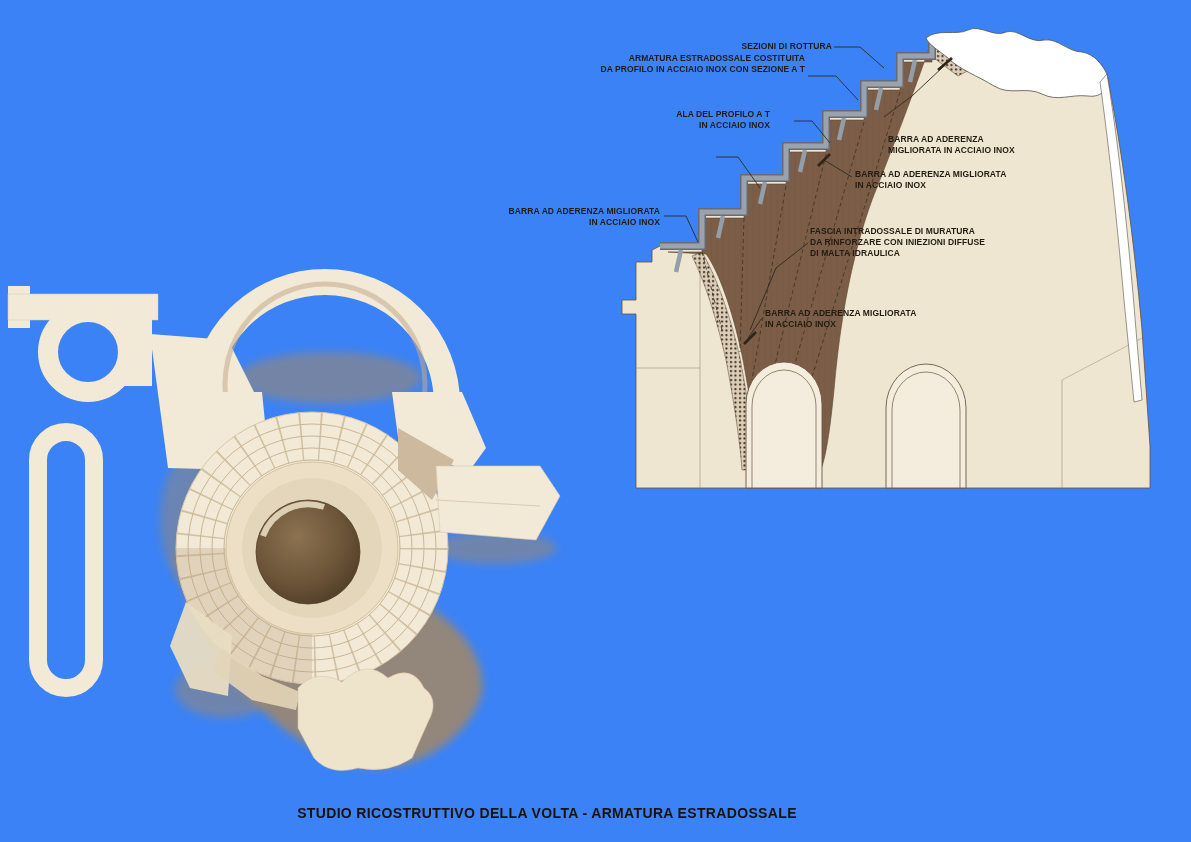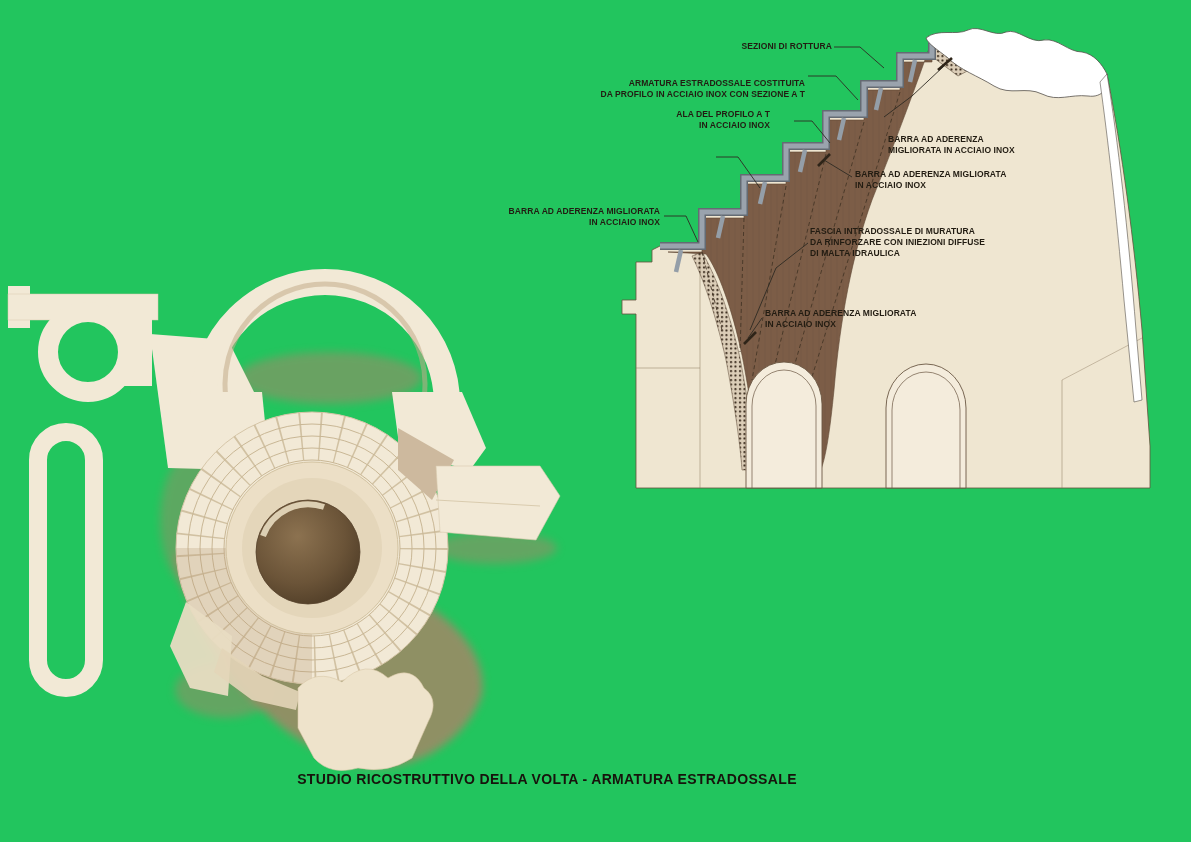--- a/index.html
+++ b/index.html
@@ -1,36 +1,36 @@
 <!DOCTYPE html>
 <html><head>
 <meta charset="utf-8">
 <style>
   html,body{margin:0;padding:0;}
   .canvas{
     position:relative;
     width:1191px;height:842px;
-    background:#22c55e;
+    background:#3b82f6;
     overflow:hidden;
     font-family:"Liberation Sans", sans-serif;
   }
   .canvas svg{position:absolute;left:0;top:0;}
   .ann{
     position:absolute;
     font-size:8.5px;
     font-weight:bold;
     line-height:1.32;
     color:#221c12;
     white-space:pre-line;
     letter-spacing:0.1px;
   }
   .ann.r{text-align:right;}
   .sheet-title{
     position:absolute;
-    left:0;top:771px;width:1094px;
+    left:0;top:805px;width:1094px;
     text-align:center;
     font-size:14px;
     font-weight:bold;
     letter-spacing:0.35px;
     color:#17130c;
   }
 </style>
 </head>
 <body>
 
@@ -178,21 +178,21 @@
         <polyline points="716,157 738,157 760,188"></polyline>
         <polyline points="852,177 824,160"></polyline>
         <polyline points="664,216 686,216 698,242"></polyline>
         <polyline points="808,243 776,268 750,330"></polyline>
         <polyline points="762,318 748,338"></polyline>
       </g>
     </g>
   </svg>
 
   <div class="ann r" style="right:359px; top:41px;">SEZIONI DI ROTTURA</div>
-  <div class="ann r" style="right:386px; top:78px;text-align:right;">ARMATURA ESTRADOSSALE COSTITUITA
+  <div class="ann r" style="right:386px; top:53px;text-align:right;">ARMATURA ESTRADOSSALE COSTITUITA
 DA PROFILO IN ACCIAIO INOX CON SEZIONE A T</div>
   <div class="ann r" style="right:421px; top:109px;">ALA DEL PROFILO A T
 IN ACCIAIO INOX</div>
   <div class="ann" style="left:888px;  top:109px;margin-top:25px;">BARRA AD ADERENZA
 MIGLIORATA IN ACCIAIO INOX</div>
   <div class="ann" style="left:855px;  top:169px;">BARRA AD ADERENZA MIGLIORATA
 IN ACCIAIO INOX</div>
   <div class="ann r" style="right:531px; top:206px;">BARRA AD ADERENZA MIGLIORATA
 IN ACCIAIO INOX</div>
   <div class="ann" style="left:810px;  top:226px;">FASCIA INTRADOSSALE DI MURATURA

